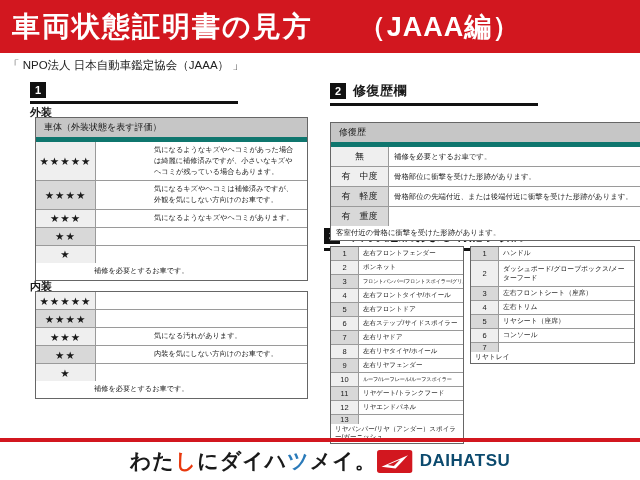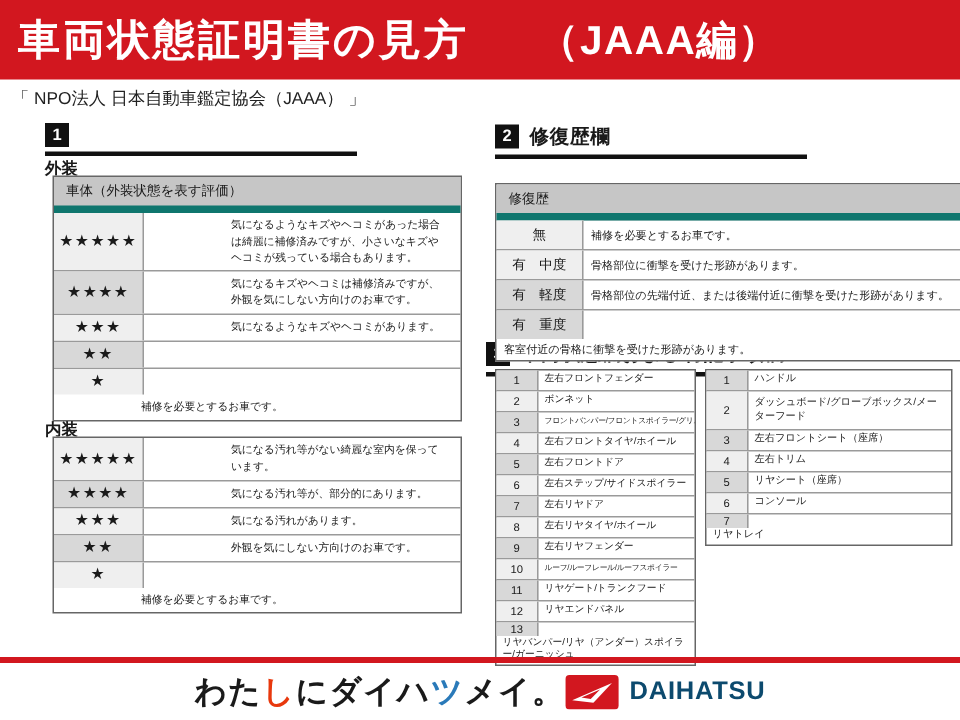--- a/index.html
+++ b/index.html
@@ -109,33 +109,31 @@
   <div class="trow">
     <div class="cell cell-stars c-light">★</div>
     <div class="cell cell-desc">補修を必要とするお車です。</div>
   </div>
 </div>
 
 <div class="group-label" style="left:30px; top:279px;font-family:Liberation Mono, monospace;">内装</div>
 <div class="tbl stars-tbl" style="left:35px; top:291px;">
   <div class="trow">
     <div class="cell cell-stars c-light">★★★★★</div>
-    <div class="cell cell-desc">気になる汚れ等がない綺麗な室内を保っています。</div>
   </div>
   <div class="trow">
     <div class="cell cell-stars c-dark">★★★★</div>
-    <div class="cell cell-desc">気になる汚れ等が、部分的にあります。</div>
   </div>
   <div class="trow">
     <div class="cell cell-stars c-light">★★★</div>
     <div class="cell cell-desc">気になる汚れがあります。</div>
   </div>
   <div class="trow">
     <div class="cell cell-stars c-dark">★★</div>
-    <div class="cell cell-desc">外観を気にしない方向けのお車です。</div>
+    <div class="cell cell-desc">内装を気にしない方向けのお車です。</div>
   </div>
   <div class="trow">
     <div class="cell cell-stars c-light">★</div>
     <div class="cell cell-desc">補修を必要とするお車です。</div>
   </div>
 </div>
 
 <div id="repair-tbl" class="tbl">
   <div class="tbl-head">修復歴</div>
   <div class="trow">

